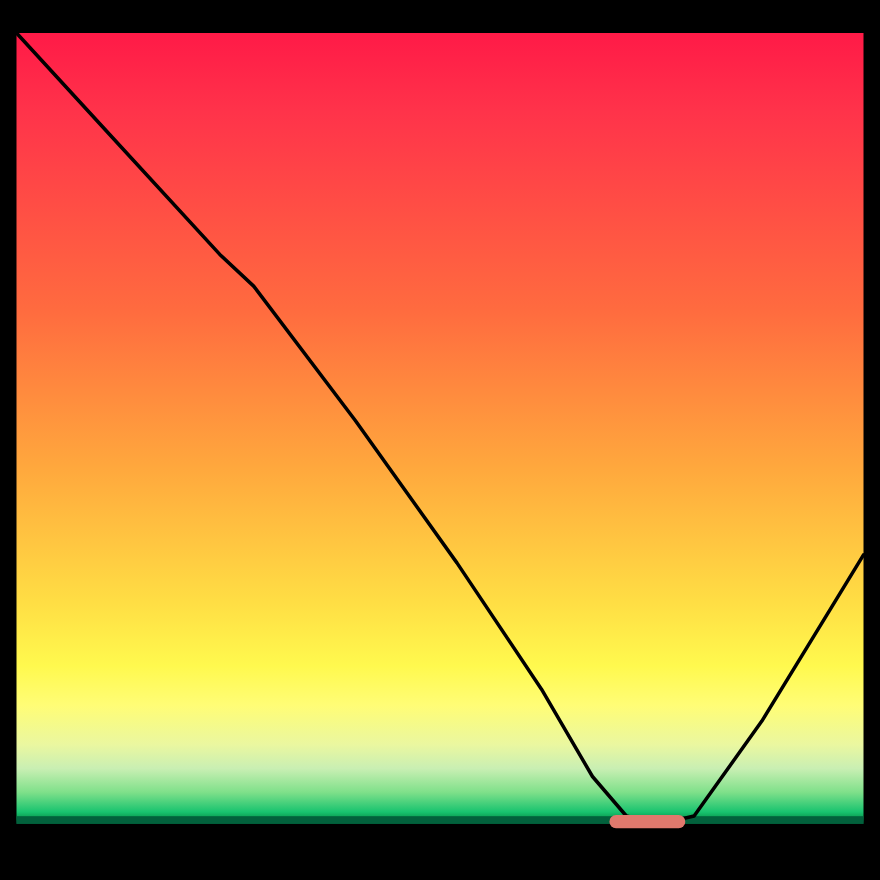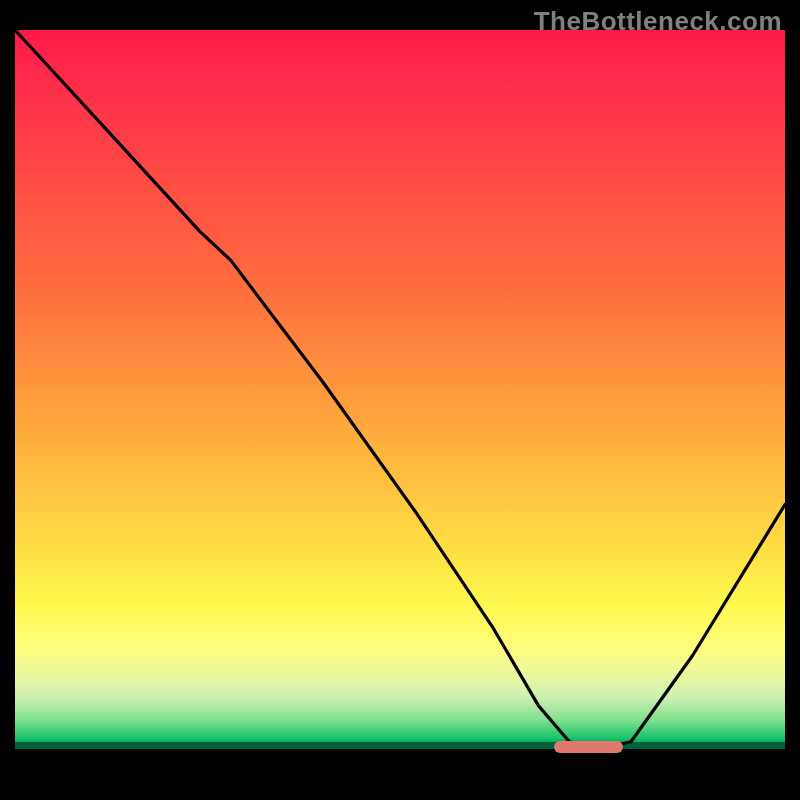--- a/index.html
+++ b/index.html
@@ -92,21 +92,20 @@
     height: 759px;
     border-left: 2px solid #000;
     border-bottom: 2px solid #000;
     
   }
 </style>
 </head>
 <body>
 <div class="wrap">
 
-  <div class="watermark">TheBottleneck.com</div>
 
   <div class="frame"></div>
 
   <div class="plot">
 
     <div class="gradient"></div>
     <div class="base-strip"></div>
 
     <svg class="curve" viewBox="0 0 770 719" preserveAspectRatio="none">
       <path id="curve-path" fill="none" stroke="#000" stroke-width="3.2" stroke-linejoin="round" stroke-linecap="round" d="M0.0 0.0 L92.4 100.7 L184.8 201.3 L215.6 230.1 L308.0 352.3 L400.4 481.7 L477.4 596.8 L523.6 675.9 L554.4 711.8 L585.2 719.0 L616.0 711.8 L677.6 625.5 L739.2 524.9 L770.0 474.5"></path>

